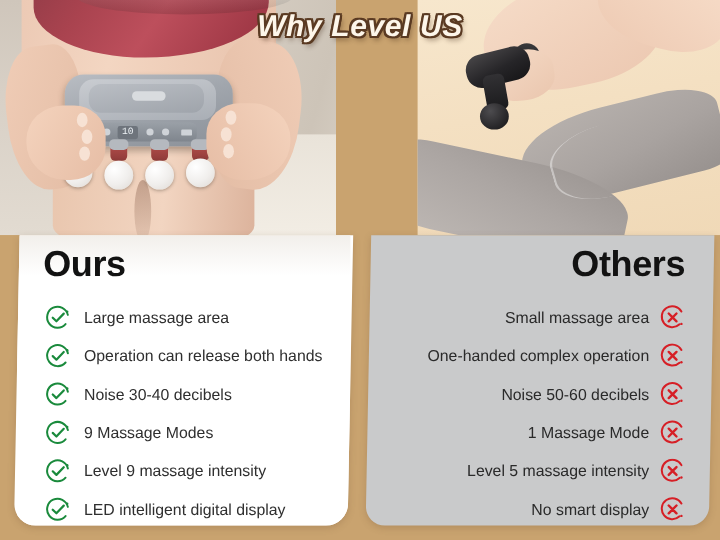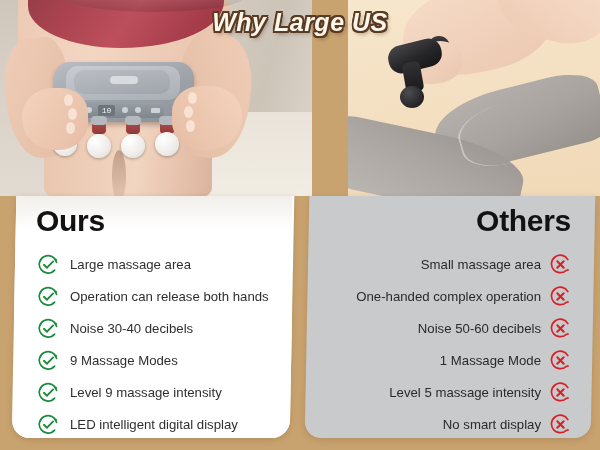--- a/index.html
+++ b/index.html
@@ -9,21 +9,21 @@
     background:#c79f6e;
   }
   #stage{position:relative;width:600px;height:450px;overflow:hidden;background:#c9a36f;}
 
   
   .photo-band{position:absolute;left:0;top:0;width:600px;height:196px;overflow:hidden;}
 
   
   .photo-left{position:absolute;left:0;top:0;width:280px;height:196px;overflow:hidden;
     background:
-      linear-gradient(180deg,#cfc6bb 0%,#d8d0c6 40%,#e2dbd1 100%); padding-left: 32px;}
+      linear-gradient(180deg,#cfc6bb 0%,#d8d0c6 40%,#e2dbd1 100%);}
   .pl-wall{position:absolute;left:196px;top:0;width:152px;height:196px;
     background:linear-gradient(105deg,#d6cec3 0%,#cdc4b8 45%,#e6e0d6 100%);}
   .pl-wall2{position:absolute;left:206px;top:112px;width:142px;height:84px;
     background:linear-gradient(180deg,#e9e3d9,#f2ede4);}
   .pl-shadow{position:absolute;left:150px;top:0;width:60px;height:196px;
     background:linear-gradient(90deg,rgba(120,105,90,.38),rgba(120,105,90,0));}
   
   .pl-torso{position:absolute;left:18px;top:-30px;width:212px;height:200px;border-radius:0 0 46% 46%;
     background:linear-gradient(100deg,#ecc9b4 0%,#f3d6c2 35%,#e6bfa8 100%);}
   .pl-top{position:absolute;left:28px;top:-40px;width:196px;height:88px;border-radius:0 0 60% 54%;
@@ -215,21 +215,21 @@
       <div class="pr-legUp"></div>
       <div class="pr-legLow"></div>
       <div class="pr-seam"></div>
       <div class="gun-grip"></div>
       <div class="pr-hand"></div>
       <div class="gun-body"></div>
       <div class="gun-stem"></div>
       <div class="gun-headb"></div>
     </div>
 
-    <div class="title">Why Large US</div>
+    <div class="title">Why Level US</div>
   </div>
 
   <div class="panel panel-left">
     <div class="panel-inner">
       <div class="heading heading-left">Ours</div>
       <div class="list">
 
         <div class="row row-left">
           <span class="icon">
             <svg viewBox="0 0 24 24" width="21" height="21">

